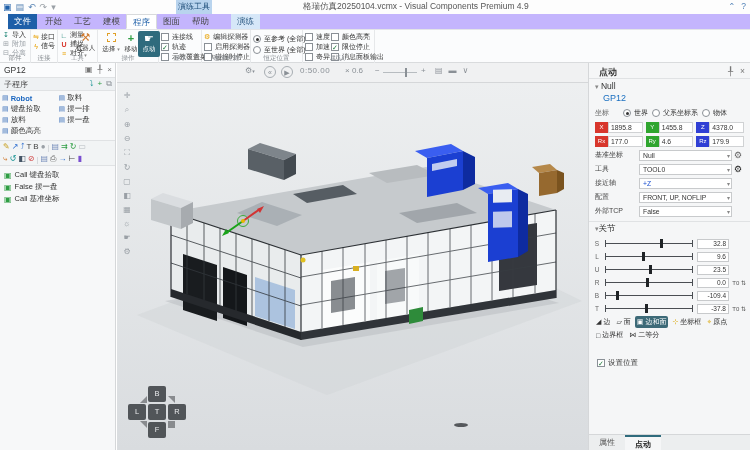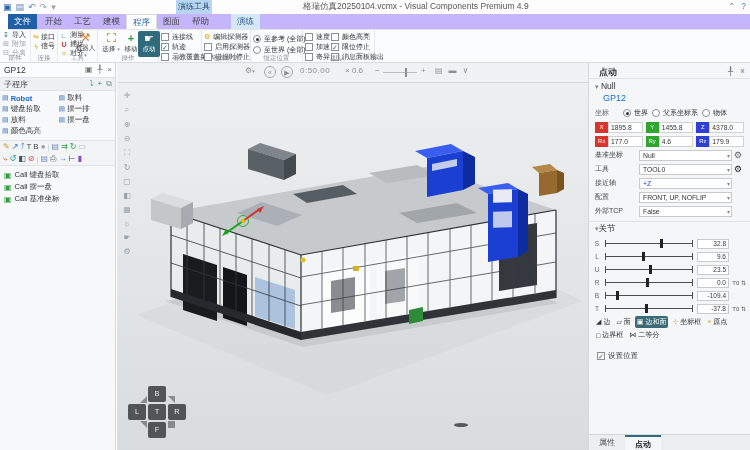--- a/index.html
+++ b/index.html
@@ -114,21 +114,21 @@
   .jthumb{position:absolute;top:-4px;width:3px;height:9px;background:#1f2326}
   .jval{width:32px;height:10px;background:#fff;border:1px solid #c8cacc;font-size:6.5px;line-height:8px;
         text-align:right;padding-right:2px;color:#333;flex:0 0 auto}
   .jturn{width:17px;font-size:6px;color:#555;text-align:right;flex:0 0 auto}
   #snap-head{margin:6px 6px 2px;font-size:8.5px;color:#333;border-top:1px solid #e0e2e4;padding-top:4px}
   .snaprow{display:flex;gap:2px;margin:1px 5px;align-items:center;flex-wrap:nowrap}
   .snapb{display:inline-flex;align-items:center;gap:2px;font-size:7px;padding:1px 2px;color:#333;
          border-radius:2px;white-space:nowrap}
   .snapb .ic{font-size:7px}
   .snapb.active{background:#3d6a78;color:#fff}
-  #snap-checks{margin:9px 8px}
+  #snap-checks{margin:16px 8px}
   #snap-checks .chk{height:12px;font-size:7.5px}
   #rp-tabs{position:absolute;left:0;bottom:0;width:100%;height:16px;background:#eceeef;
            border-top:1px solid #d5d7d9;display:flex;font-size:8px}
   .rptab{padding:0 10px;line-height:15px;color:#555}
   .rptab.act{background:#f5f6f7;color:#222;font-weight:bold;border-top:2px solid #2f6b7d}
 </style>
 </head>
 <body>
 
 <div id="app">
@@ -380,21 +380,21 @@
           <span class="si" style="color: rgb(122, 79, 208);">▮</span>
         </div>
     </div>
     <div id="calls">
         <div class="call">
           <span class="ic">▣</span>
           <span>Call 键盘拾取</span>
         </div>
         <div class="call">
           <span class="ic">▣</span>
-          <span>Call 摆一盘</span>
+          <span>False 摆一盘</span>
         </div>
         <div class="call">
           <span class="ic">▣</span>
           <span>Call 基准坐标</span>
         </div>
       </div>
   </div>
 
   <div id="viewport">
     <div id="animbar">

